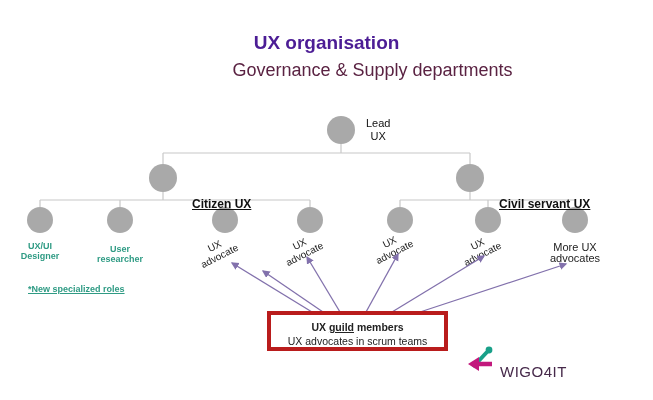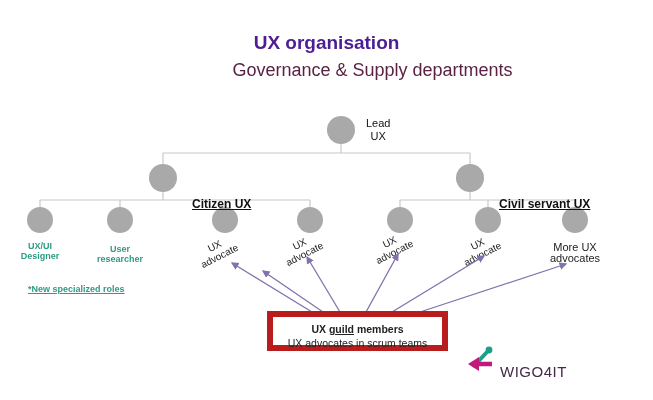--- a/index.html
+++ b/index.html
@@ -37,21 +37,21 @@
   .role-rot{
     color:#222;font-size:10px;width:56px;line-height:11px;
     transform:rotate(-27deg);
   }
   .footnote{
     position:absolute;left:28px;top:284px;font-size:9px;font-weight:bold;
     color:#2f9b84;text-decoration:underline;
   }
   .guild-box{
     position:absolute;left:267px;top:311px;width:181px;height:40px;
-    border:6px solid #b91c1c;background:#fff;text-align:center;
+    border:4px solid #b91c1c;background:#fff;text-align:center;
     font-size:10.5px;color:#222;padding-top:5px;box-sizing:border-box;line-height:14px;
   }
   .guild-title{font-weight:bold;}
   .u{text-decoration:underline;}
   .logo{
     position:absolute;left:466px;top:336px;display:flex;align-items:center;
   }
   .logo-text{
     font-size:15px;font-weight:normal;color:#46294a;letter-spacing:0.5px;margin-left:4px;margin-top:27px;
   }

